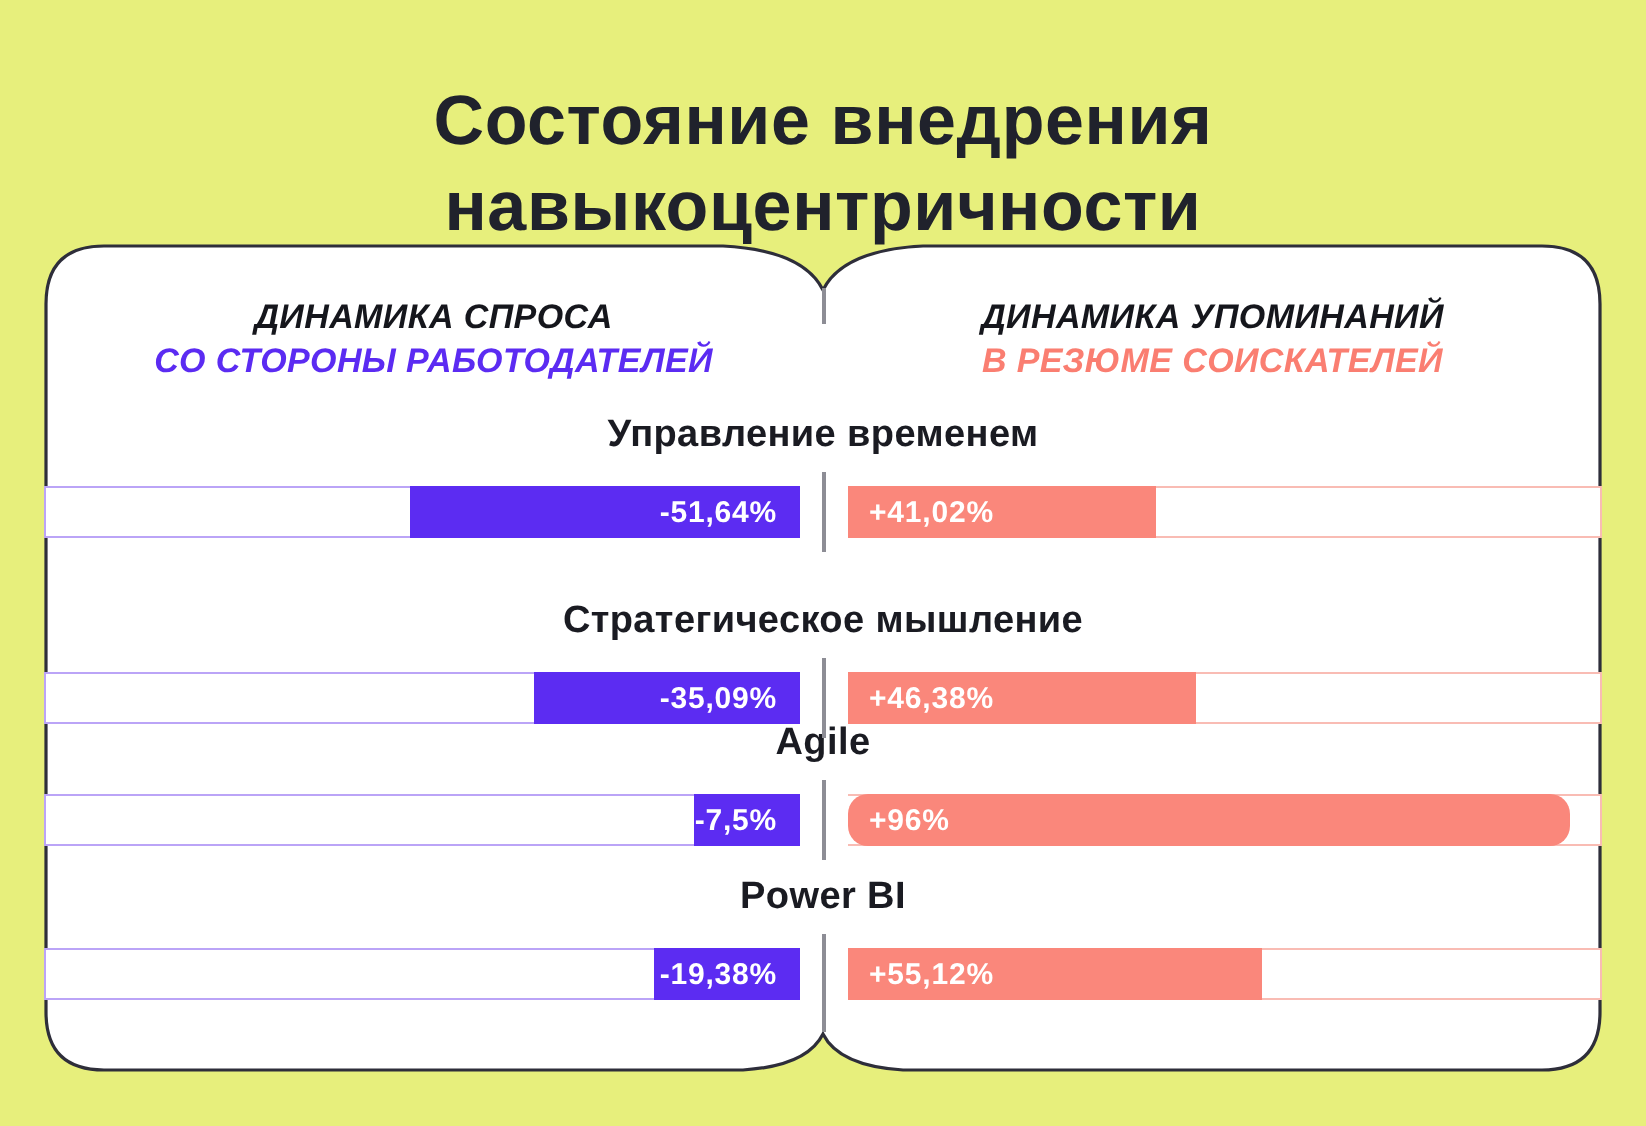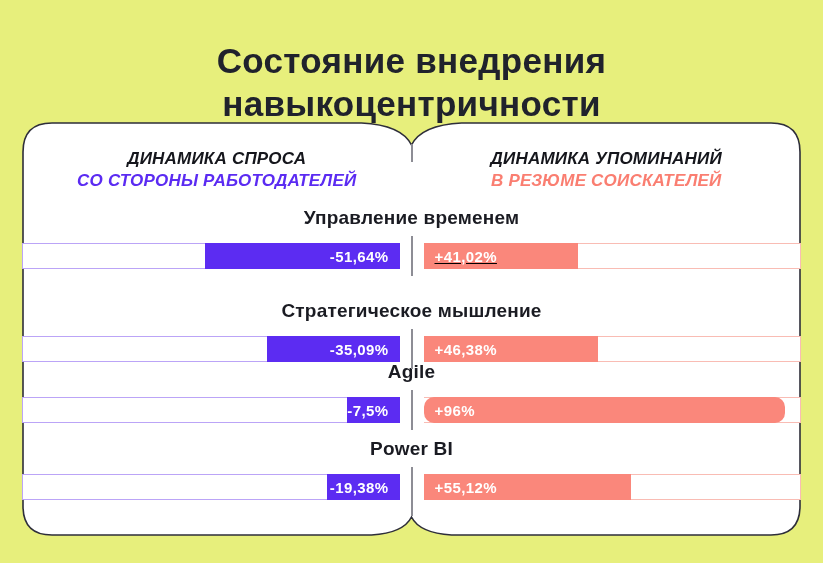--- a/index.html
+++ b/index.html
@@ -116,21 +116,21 @@
 
     <div class="row row0">
       <div class="skill">Управление временем</div>
       <div class="bars">
         <div class="track left">
           <div class="fill" style="width: 51.64%;">
             <span class="val">-51,64%</span>
           </div>
         </div>
         <div class="track right">
-          <div class="fill" style="width: 41.02%; text-decoration: underline;">
+          <div class="fill" style="width: 41.02%;">
             <span class="val">+41,02%</span>
           </div>
         </div>
         <div class="tick"></div>
       </div>
     </div>
 
     <div class="row row1">
       <div class="skill">Стратегическое мышление</div>
       <div class="bars">

